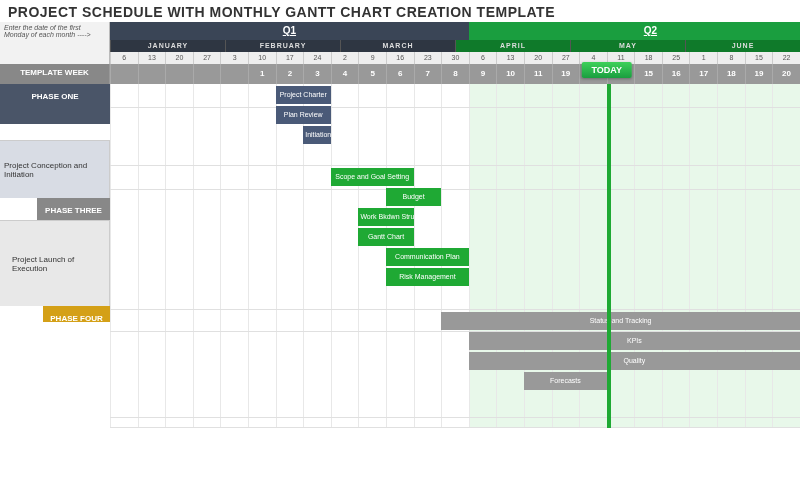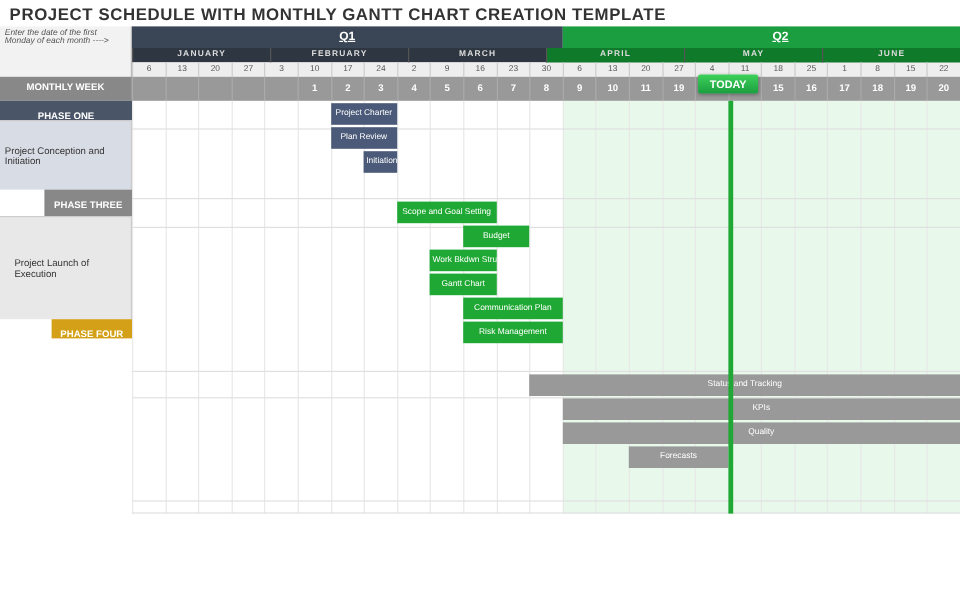--- a/index.html
+++ b/index.html
@@ -46,21 +46,21 @@
 </style>
 </head>
 <body>
 
 <div class="title">PROJECT SCHEDULE WITH MONTHLY GANTT CHART CREATION TEMPLATE</div>
 
 <div class="grid">
   <div class="header-area">
     <div class="sidebar-head">
       <div class="note">Enter the date of the first Monday of each month ----&gt;</div>
-      <div class="week-label">MONTHLY WEEK</div>
+      <div class="week-label">TEMPLATE WEEK</div>
     </div>
     <div class="cols" id="cols-header">
         <div class="q-row">
           <div class="q-cell q1" style="width: 52%;">Q1</div>
           <div class="q-cell q2" style="width: 48%; padding-left: 32px;">Q2</div>
         </div>
         <div class="m-row">
           <div class="m-cell" style="width: 16%;">JANUARY</div>
           <div class="m-cell" style="width: 16%;">FEBRUARY</div>
           <div class="m-cell" style="width: 20%;">MARCH</div>
@@ -119,22 +119,22 @@
           <div class="w-cell">16</div>
           <div class="w-cell">17</div>
           <div class="w-cell">18</div>
           <div class="w-cell">19</div>
           <div class="w-cell">20</div>
         </div>
       </div>
   </div>
   <div class="body-area">
     <div class="sidebar" id="sidebar-body">
-        <div class="phase-hdr ph1" style="height: 16px;">PHASE ONE</div>
-        <div class="phase-sub sub1" style="height: 58px;">Project Conception and Initiation</div>
+        <div class="phase-hdr ph1" style="height: 40px;">PHASE ONE</div>
+        <div class="phase-sub sub1" style="height: 58px; margin-top: 16px;">Project Conception and Initiation</div>
         <div class="phase-hdr ph3" style="height: 22px;">PHASE THREE</div>
         <div class="phase-sub sub3" style="height: 86px; padding-left: 12px;">Project Launch of Execution</div>
         <div class="phase-hdr ph4" style="height: 10px;">PHASE FOUR</div>
       </div>
     <div class="chart-body" id="chart-body">
       <div class="vgrid" id="vgrid">
           <div class="vg"></div>
           <div class="vg"></div>
           <div class="vg"></div>
           <div class="vg"></div>

